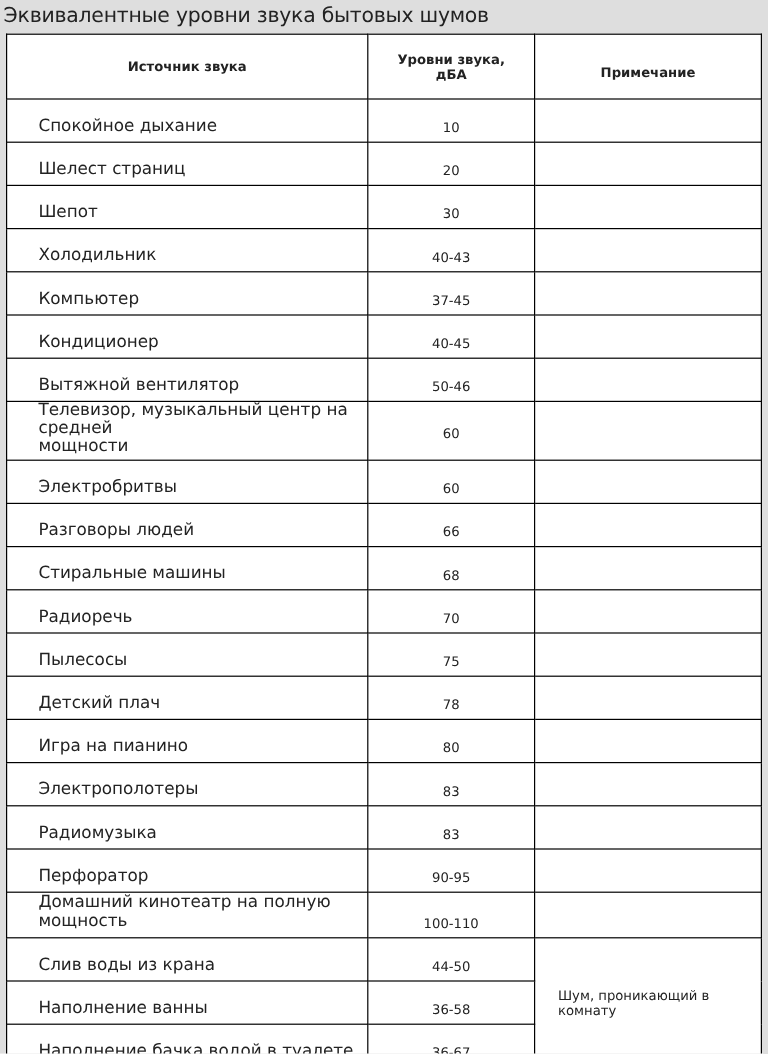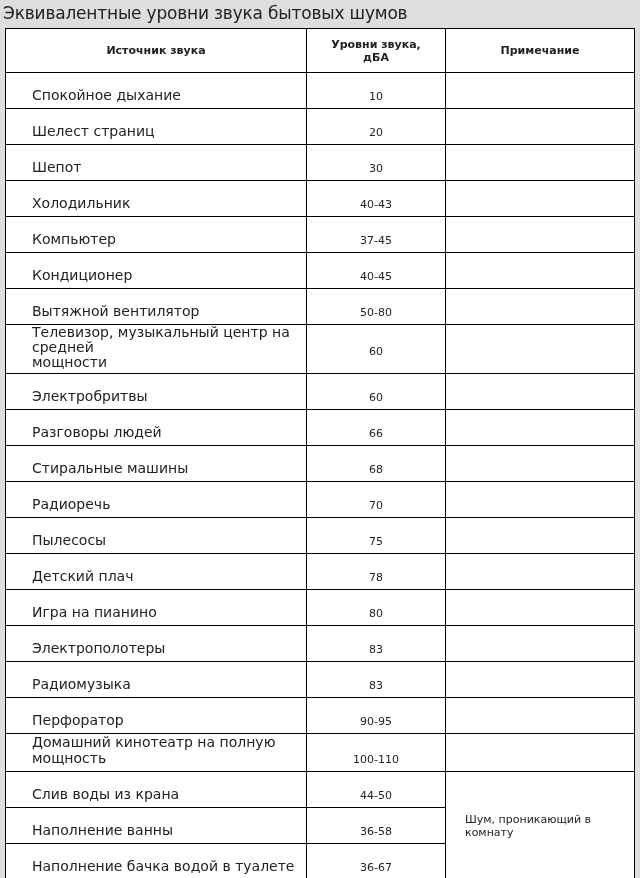--- a/index.html
+++ b/index.html
@@ -15,21 +15,21 @@
     font-size: 17px; color: #222; letter-spacing: -0.2px;
   }
   table {
     position: absolute; left: 5px; top: 28px;
     width: 629px; border-collapse: collapse; background: #fff;
     table-layout: fixed;
   }
   td, th { border: 1px solid #000; padding: 0; }
   th { height: 43px; font-weight: bold; font-size: 11px; text-align: center; color: #222; }
   th.c1 { }
-  th.c3 { }
+  th.c3 { padding-top: 10px; }
   td { height: 30px; vertical-align: bottom; padding-bottom: 5px; }
   td.src { padding-left: 26px; font-size: 14px; }
   td.val { text-align: center; }
   td.note { vertical-align: middle; padding-bottom: 0; padding-left: 19px; }
   td.twoline { height: 44px; line-height: 15px; padding-bottom: 3px; margin-top: 40px; }
   td.twoline-v { vertical-align: middle; padding-bottom: 0; padding-top: 4px; }
 </style>
 </head>
 <body>
 
@@ -77,21 +77,21 @@
         <td class="val">37-45</td>
         <td></td>
       </tr>
     <tr>
         <td class="src">Кондиционер</td>
         <td class="val">40-45</td>
         <td></td>
       </tr>
     <tr>
         <td class="src">Вытяжной вентилятор</td>
-        <td class="val">50-80</td>
+        <td class="val">50-46</td>
         <td></td>
       </tr>
     <tr>
       <td class="src twoline">
         <span>Телевизор, музыкальный центр на средней</span><br>
         <span>мощности</span>
       </td>
       <td class="val twoline-v">60</td>
       <td></td>
     </tr>

